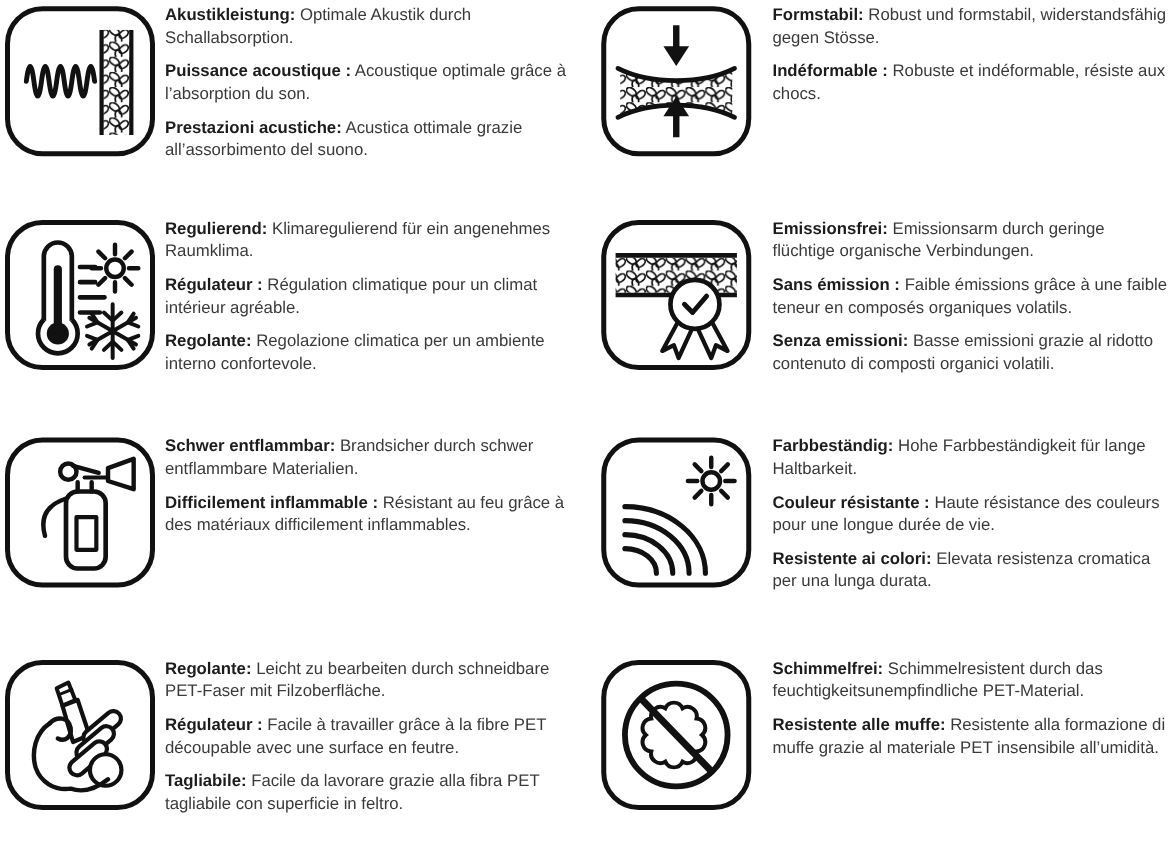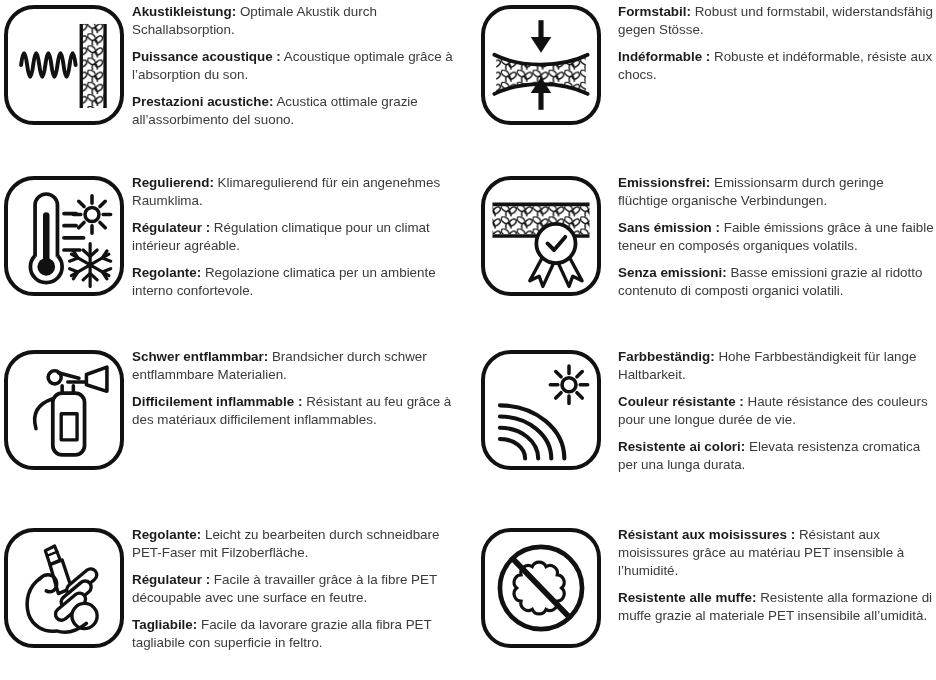--- a/index.html
+++ b/index.html
@@ -195,18 +195,18 @@
 
   <div class="cell right">
     <div class="badge">
       <svg width="112" height="112" viewBox="0 0 120 120" fill="none" stroke="#111">
         <path d="M82,60 A8 8 0 0 1 77.4,74.1 A8 8 0 0 1 65.4,82.8 A8 8 0 0 1 50.6,82.8 A8 8 0 0 1 38.6,74.1 A8 8 0 0 1 34,60 A8 8 0 0 1 38.6,45.9 A8 8 0 0 1 50.6,37.2 A8 8 0 0 1 65.4,37.2 A8 8 0 0 1 77.4,45.9 A8 8 0 0 1 82,60 Z" stroke-width="3.4"></path>
         <circle cx="60" cy="60" r="44" stroke-width="5"></circle>
         <path d="M30,29 L92,93" stroke-width="6"></path>
       </svg>
     </div>
     <div class="text">
-      <p><b>Résistant aux moisissures :</b> <span>Résistant aux moisissures grâce au matériau PET insensible à l’humidité.</span></p>
+      <p><b>Schimmelfrei:</b> <span>Schimmelresistent durch das feuchtigkeitsunempfindliche PET-Material.</span></p>
       <p><b>Resistente alle muffe:</b> <span>Resistente alla formazione di muffe grazie al materiale PET insensibile all’umidità.</span></p>
     </div>
   </div>
 
 </div>
 
 </body></html>

